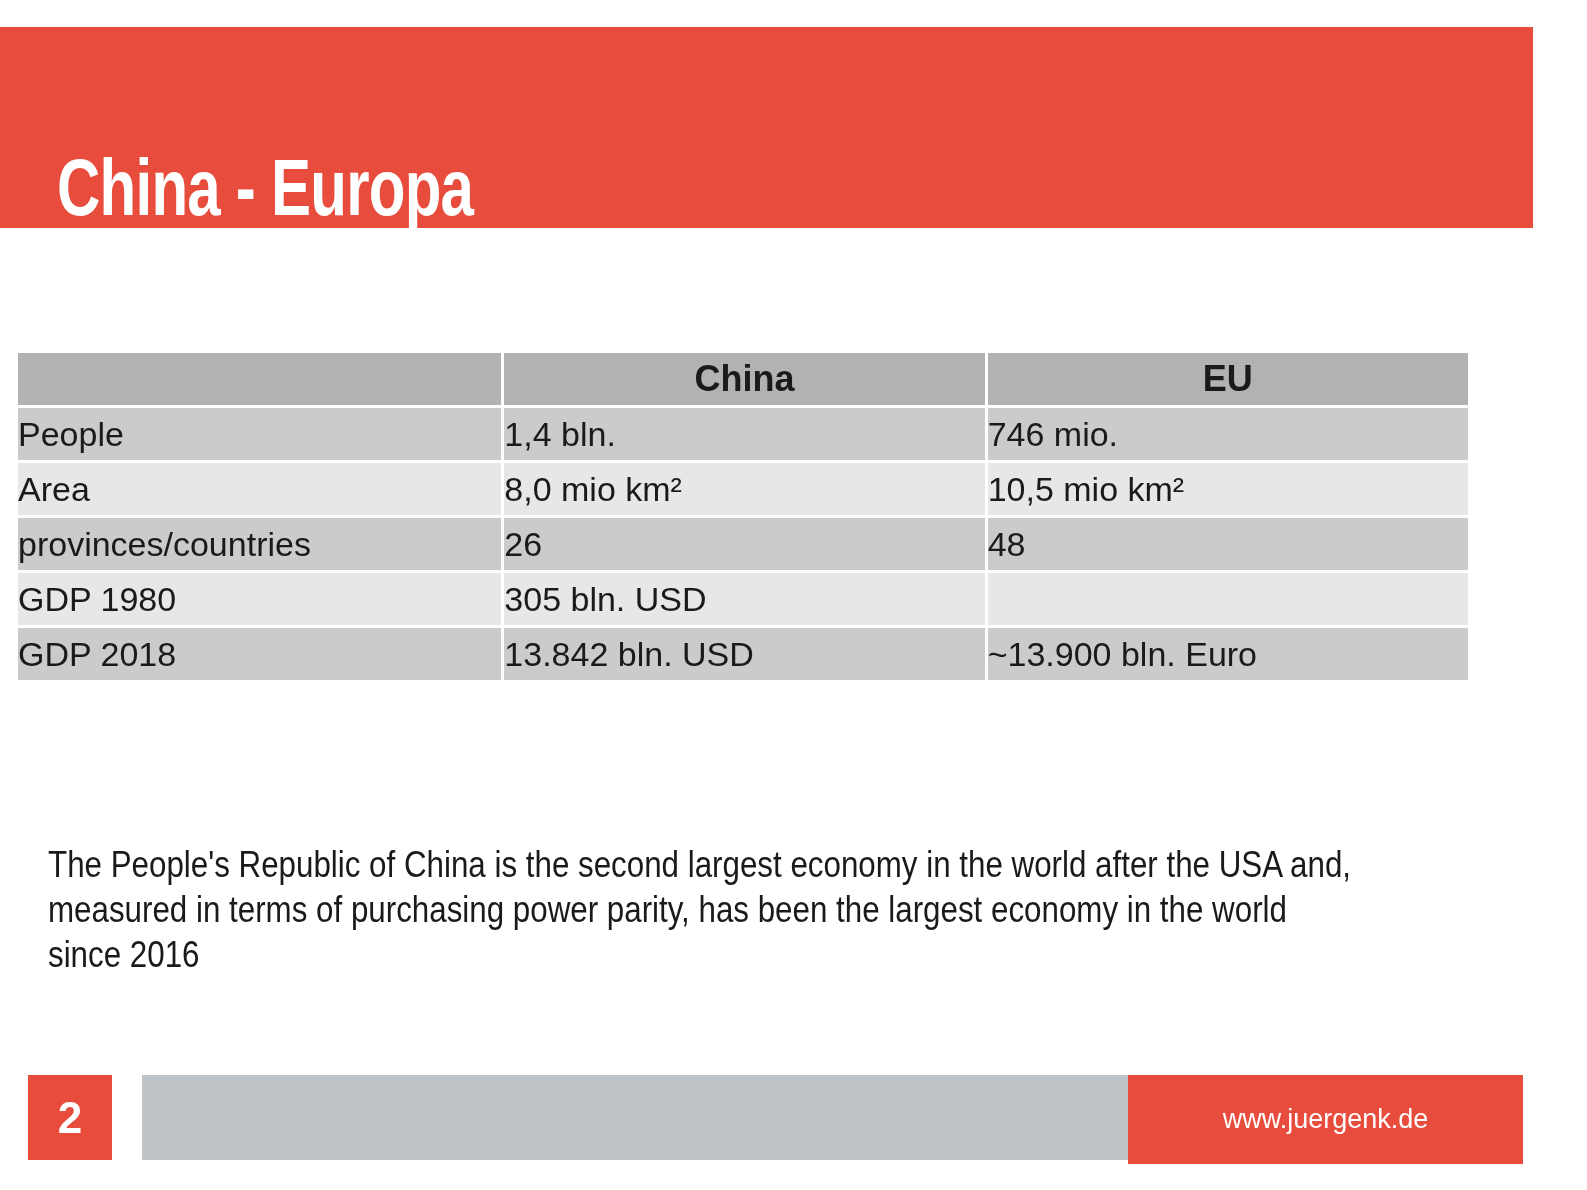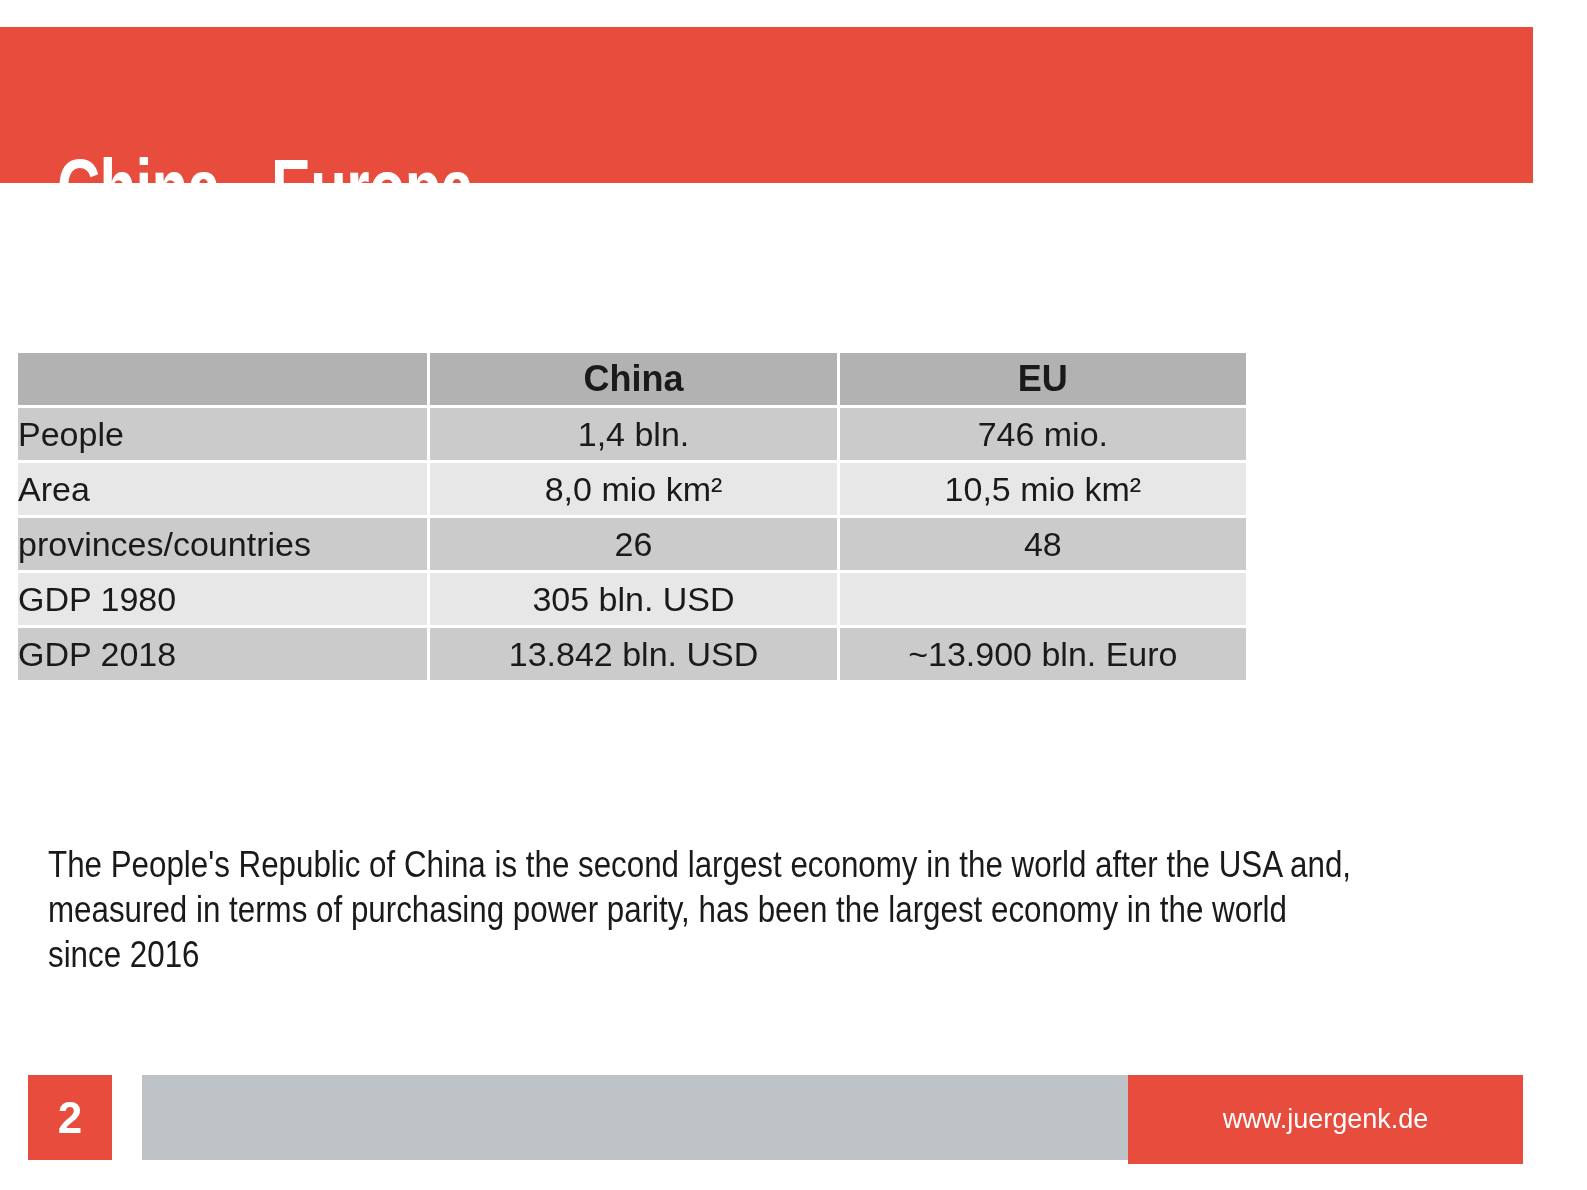--- a/index.html
+++ b/index.html
@@ -7,48 +7,48 @@
     position:relative;
     width:1587px;height:1190px;
     background:#ffffff;
     font-family:"Liberation Sans", sans-serif;
     overflow:hidden;
     color:var(--text_dark,#1a1a1a);
   }
   
   .banner{
     position:absolute;left:0;top:27px;
-    width:1533px;height:156px;
+    width:1533px;height:201px;
     background:var(--accent_red,#e74c3c);
   }
   .banner h1{
     position:absolute;left:57px;top:121px;margin:0;
     font-size:80px;line-height:80px;font-weight:bold;
     letter-spacing:-1px;color:#ffffff;white-space:nowrap;
     transform:scaleX(0.75);transform-origin:left top;
   }
   
   table.cmp{
-    position:absolute;left:18px;top:353px;width:1228px;
+    position:absolute;left:18px;top:353px;width:1450px;
     border-collapse:separate;border-spacing:0;
     table-layout:fixed;
   }
   table.cmp th, table.cmp td{
     height:52px;padding:0;margin:0;
     font-size:34px;
     border-bottom:3px solid #ffffff;
     vertical-align:middle;
     overflow:hidden;
   }
   table.cmp th{
     background:var(--table_header_bg,#b2b2b2);
     font-weight:bold;font-size:36px;text-align:center;
   }
   table.cmp th + th, table.cmp td + td{border-left:3px solid #ffffff;}
-  table.cmp td{text-align:center;}
+  table.cmp td{}
   table.cmp td.lbl{text-align:left;}
   table.cmp tbody tr:nth-child(odd) td{background:var(--table_row_dark,#cbcbcb);}
   table.cmp tbody tr:nth-child(even) td{background:var(--table_row_light,#e7e7e7);}
   
   .bodytext{
     position:absolute;left:48px;top:842px;
     font-size:36px;line-height:45px;color:var(--text_dark,#1a1a1a);
     transform:scaleX(0.87);transform-origin:left top;
     white-space:nowrap;
   }

